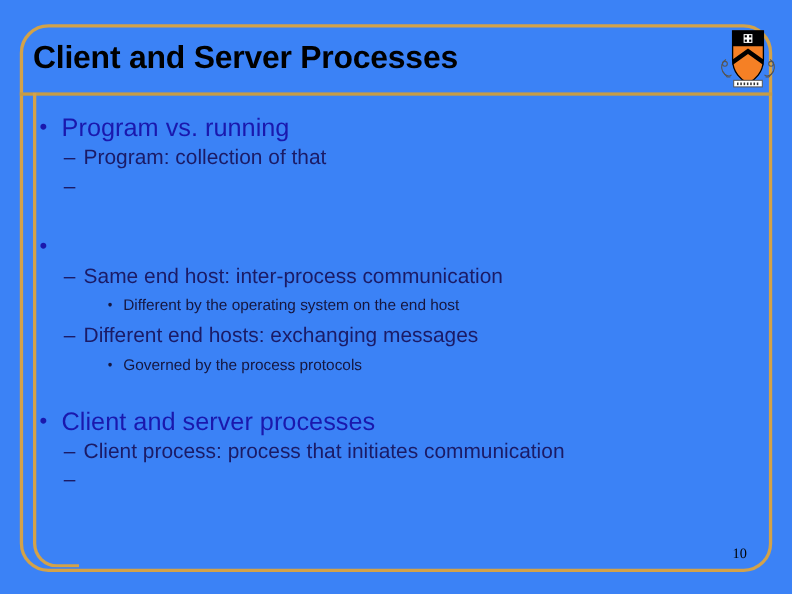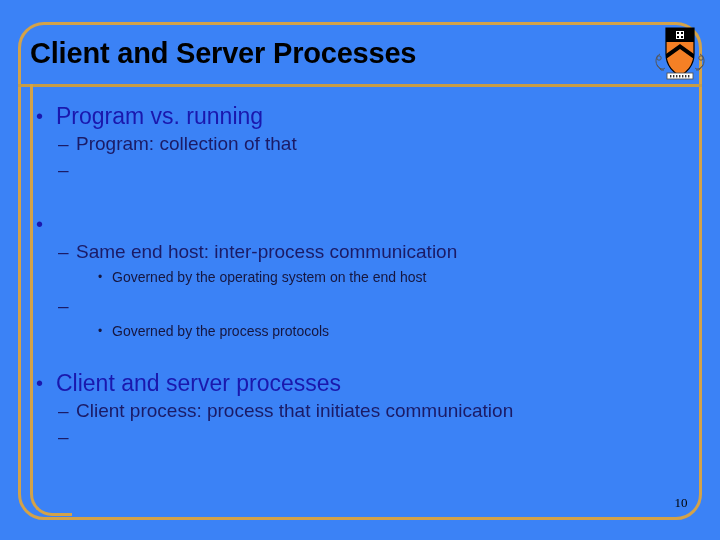--- a/index.html
+++ b/index.html
@@ -149,21 +149,21 @@
     line-height: 20px;
   }
   .gap-md { height: 22px; }
 
   
   #page-number {
     position: absolute;
     left: 666px;
     top: 495px;
     width: 30px;
-    text-align: center;
+    text-align: left;
     font-family: "Liberation Serif", serif;
     font-size: 13px;
     color: #000000;
   }
 </style>
 </head>
 <body>
 
 <div id="slide">
 
@@ -233,24 +233,25 @@
 
     <div class="lvl1 blk">
       <span class="bullet">•</span>
     </div>
     <div class="lvl2 blk">
       <span class="dash">–</span>
       <span>Same end host: inter-process communication</span>
     </div>
     <div class="lvl3 blk">
       <span class="bullet">•</span>
-      <span>Governed by the operating system on the end host</span>
+      <span>Different by the operating system on the end host</span>
     </div>
     <div class="lvl2 blk" style="margin-top:6px;">
       <span class="dash">–</span>
+      <span>Different end hosts: exchanging messages</span>
     </div>
     <div class="lvl3 blk">
       <span class="bullet">•</span>
       <span>Governed by the process protocols</span>
     </div>
 
     <div class="gap-md"></div>
 
     <div class="lvl1 blk">
       <span class="bullet">•</span>

